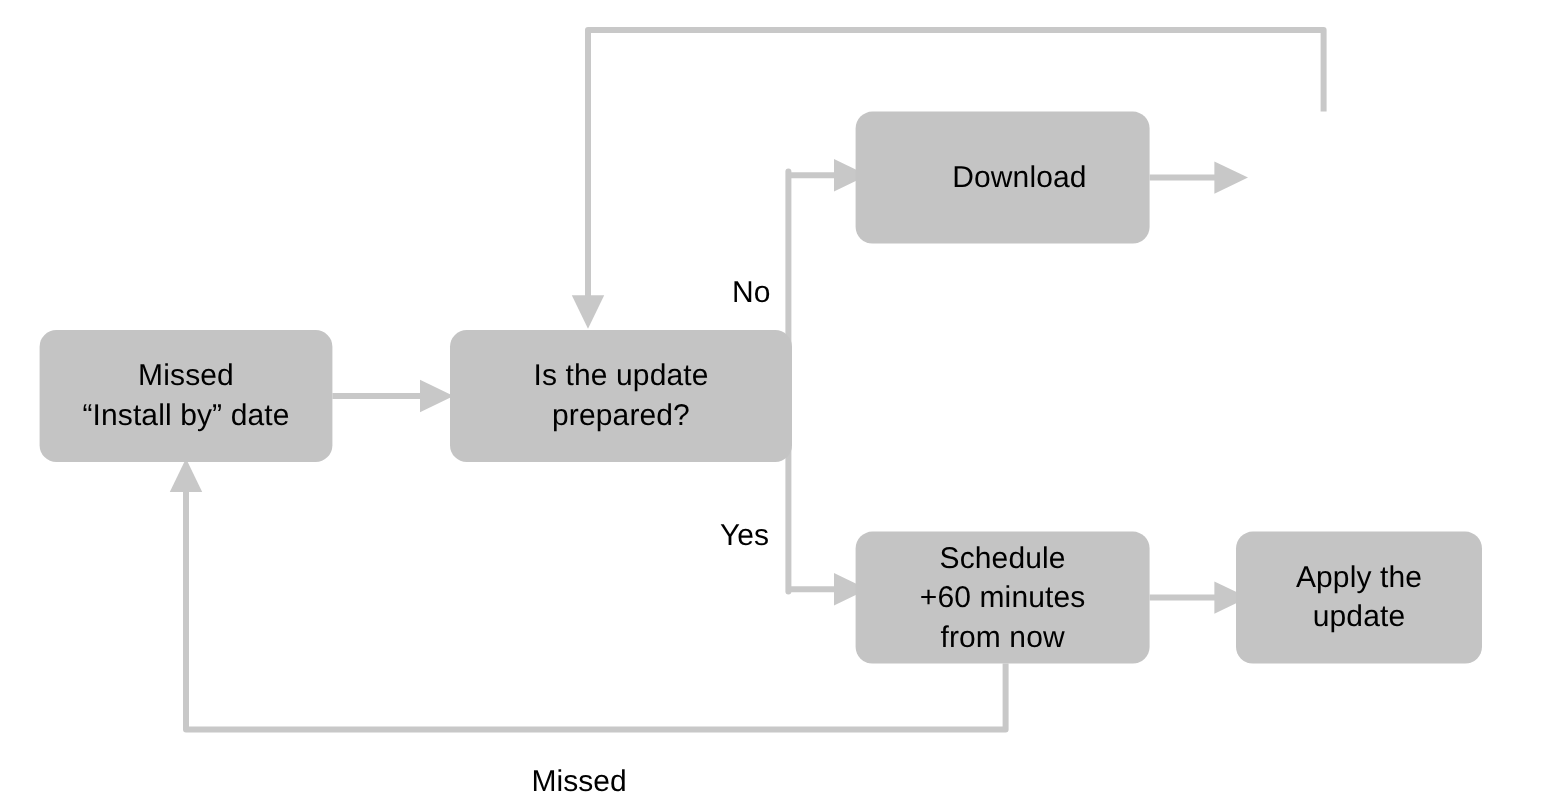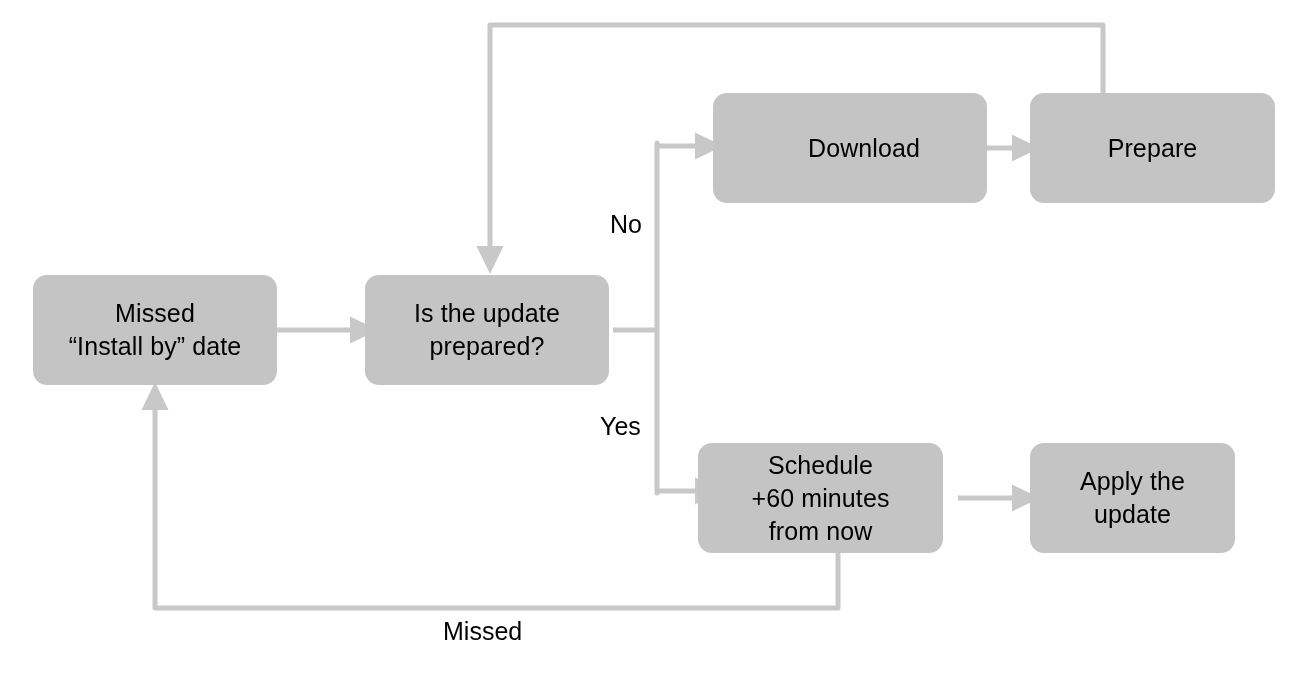--- a/index.html
+++ b/index.html
@@ -39,20 +39,21 @@
     box-sizing: border-box;
     padding: 4px 10px;
     white-space: pre-line;
   }
   .edge-label {
     position: absolute;
     color: #000000;
     font-size: 25px;
     line-height: 29px;
     white-space: nowrap;
+    margin-top: 20px;
   }
 </style>
 </head>
 <body>
 
 <div id="canvas">
 
   <svg id="wires" viewBox="0 0 1303 673" width="1303" height="673" xmlns="http://www.w3.org/2000/svg">
     <defs>
       <marker id="ah" markerWidth="9" markerHeight="9" refX="0.4" refY="3" orient="auto" markerUnits="strokeWidth">
@@ -90,28 +91,27 @@
     </g>
 
     <g>
       <path d="M838,553 L838,608 L155,608 L155,408" stroke="#c8c8c8" stroke-width="5" fill="none" stroke-linejoin="round" marker-end="url(#ah)"></path>
     </g>
   </svg>
 
   <div class="node" style="left:33px; top:275px; width:244px; height:110px;">Missed
 “Install by” date</div>
 
-  <div class="node" style="left:365px; top:275px; width:244px; height:110px;">Is the update
+  <div class="node" style="left:375px; top:275px; width:285px; height:110px;">Is the update
 prepared?</div>
 
-  <div class="node" style="left:713px; top:93px; width:274px; height:110px;padding-left:38px;">Download</div>
+  <div class="node" style="left:713px; top:93px; width:245px; height:110px;padding-left:38px;">Download</div>
 
-  <div class="node" style="left:1030px; top:93px; width:245px; height:110px;">Prepare</div>
 
-  <div class="node" style="left:698px; top:443px; width:245px; height:110px;">Schedule
+  <div class="node" style="left:713px; top:443px; width:245px; height:110px;">Schedule
 +60 minutes
 from now</div>
 
   <div class="node" style="left:1030px; top:443px; width:205px; height:110px;">Apply the update</div>
 
   <div class="edge-label" style="left:610px; top:210px;">No</div>
 
   <div class="edge-label" style="left:600px; top:412px;">Yes</div>
 
   <div class="edge-label" style="left:443px; top:617px;">Missed</div>

